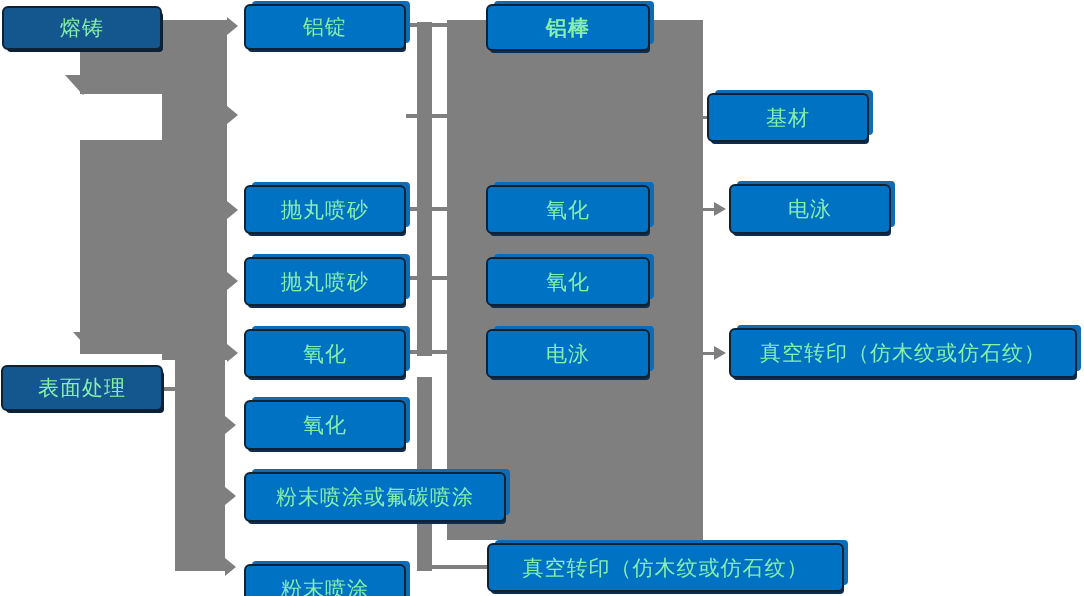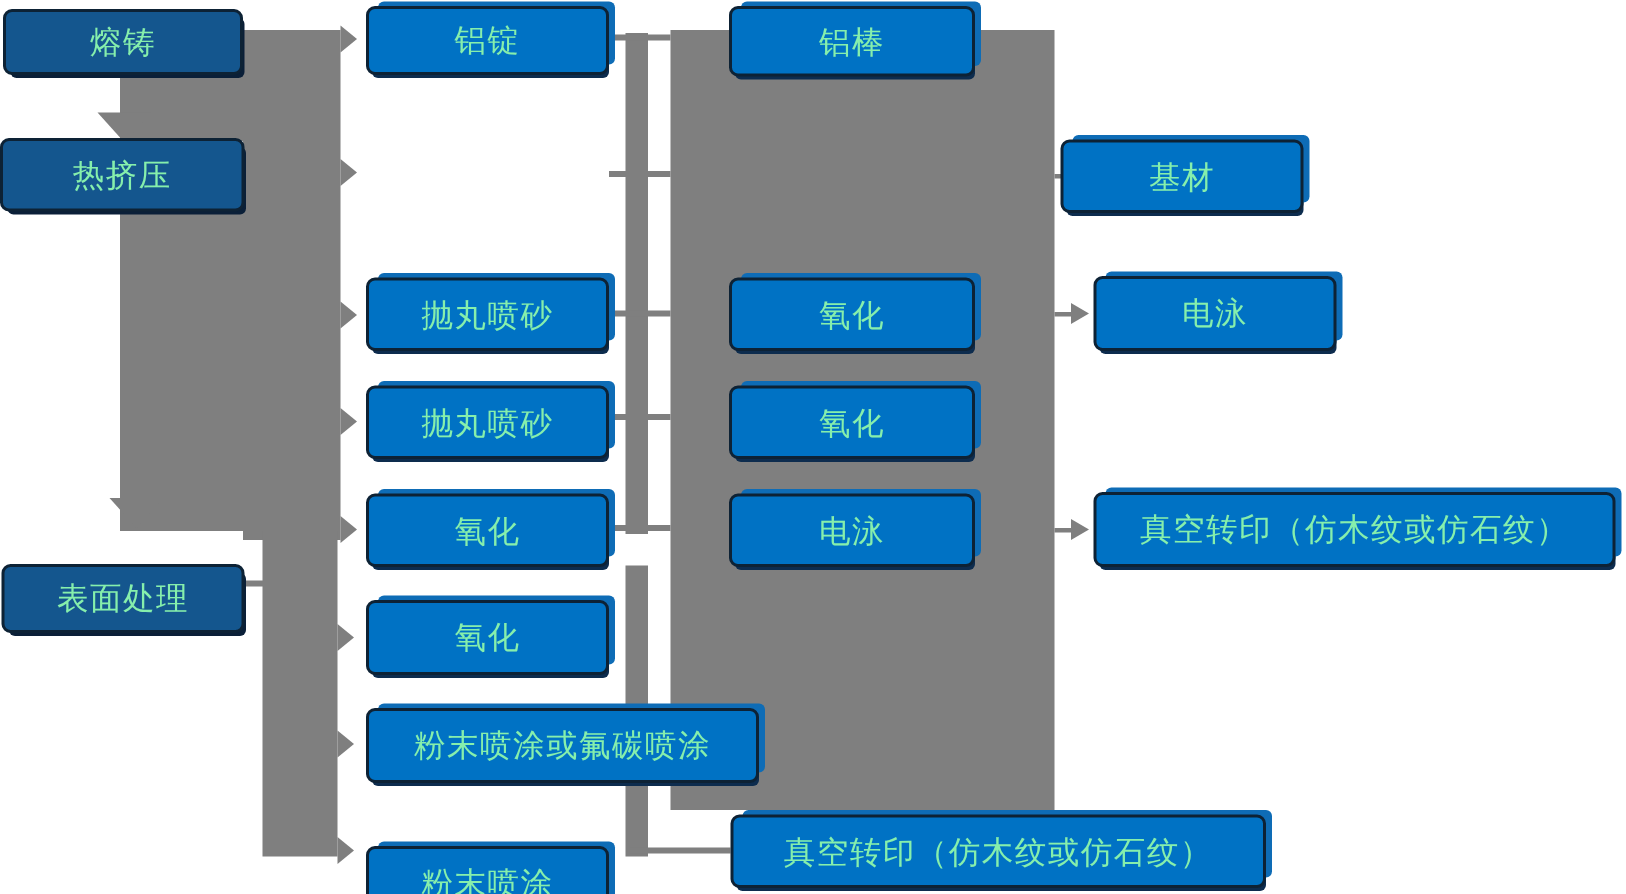--- a/index.html
+++ b/index.html
@@ -64,24 +64,21 @@
   <div class="gray" style="left:703px;top:116px;width:12px;height:3px;"></div>
   <div class="tri tri-r-sm" style="left:714px;top:110px;"></div>
   <div class="gray" style="left:703px;top:208px;width:12px;height:3px;"></div>
   <div class="tri tri-r-sm" style="left:714px;top:202px;"></div>
   <div class="gray" style="left:703px;top:352px;width:12px;height:3px;"></div>
   <div class="tri tri-r-sm" style="left:714px;top:346px;"></div>
 
   <div class="node node--dark" style="left:2px;top:6px;width:160px;height:44px;">
     <span>熔铸</span>
   </div>
-  <div class="node node--dark" style="left:0px;top:92px;width:163px;height:49px;">
-    <span>热挤压</span>
-  </div>
-  <div class="node node--dark" style="left:1px;top:376px;width:162px;height:46px;">
+  <div class="node node--dark" style="left:1px;top:365px;width:162px;height:46px;">
     <span>表面处理</span>
   </div>
 
   <div class="node" style="left:244px;top:4px;width:162px;height:46px;">
     <span>铝锭</span>
   </div>
   <div class="node" style="left:244px;top:185px;width:162px;height:49px;">
     <span>抛丸喷砂</span>
   </div>
   <div class="node" style="left:244px;top:257px;width:162px;height:49px;">
@@ -93,21 +90,21 @@
   <div class="node" style="left:244px;top:400px;width:162px;height:50px;">
     <span>氧化</span>
   </div>
   <div class="node" style="left:244px;top:472px;width:262px;height:50px;">
     <span>粉末喷涂或氟碳喷涂</span>
   </div>
   <div class="node" style="left:244px;top:564px;width:162px;height:49px;">
     <span>粉末喷涂</span>
   </div>
 
-  <div class="node" style="left:486px;top:4px;width:164px;height:47px;">
+  <div class="node" style="left:486px;top:4px;width:164px;height:47px;font-weight:bold;">
     <span>铝棒</span>
   </div>
   <div class="node" style="left:486px;top:185px;width:164px;height:49px;">
     <span>氧化</span>
   </div>
   <div class="node" style="left:486px;top:257px;width:164px;height:49px;">
     <span>氧化</span>
   </div>
   <div class="node" style="left:486px;top:329px;width:164px;height:49px;">
     <span>电泳</span>

